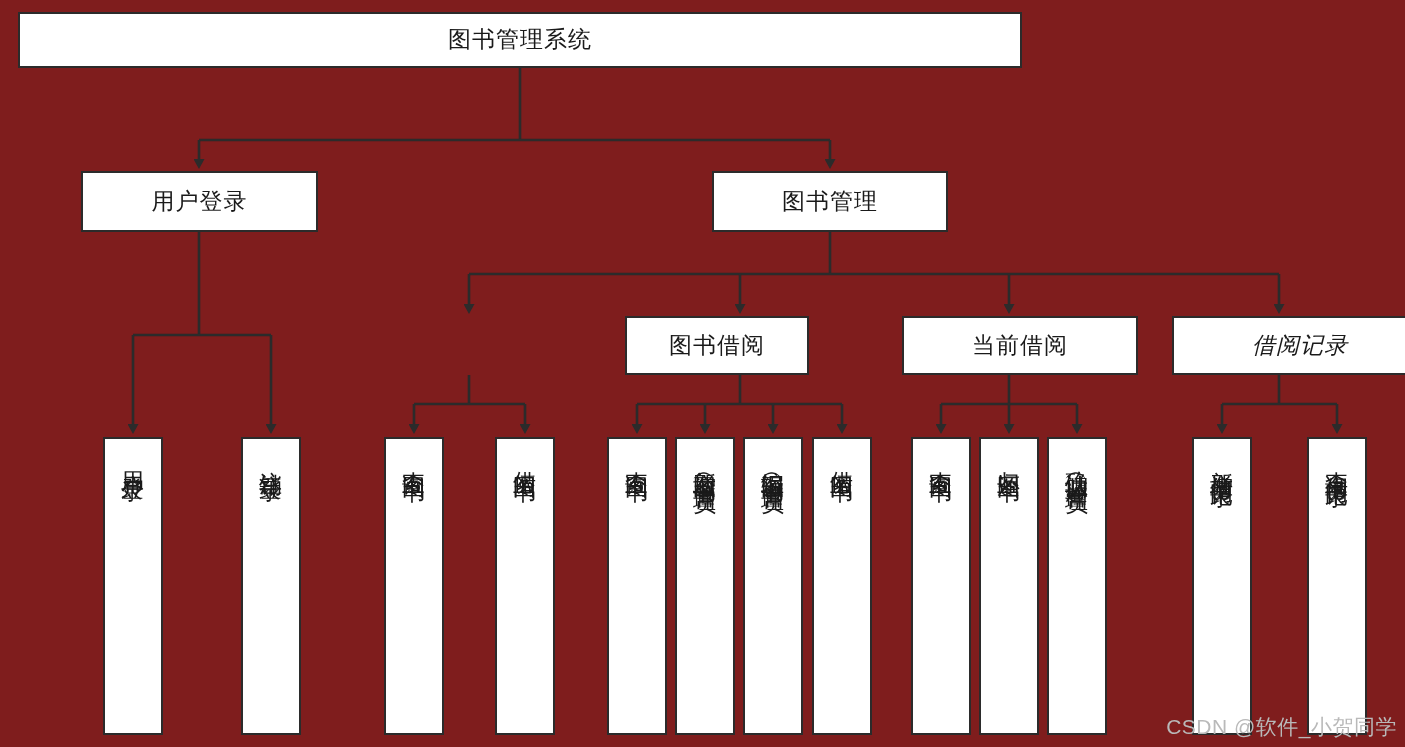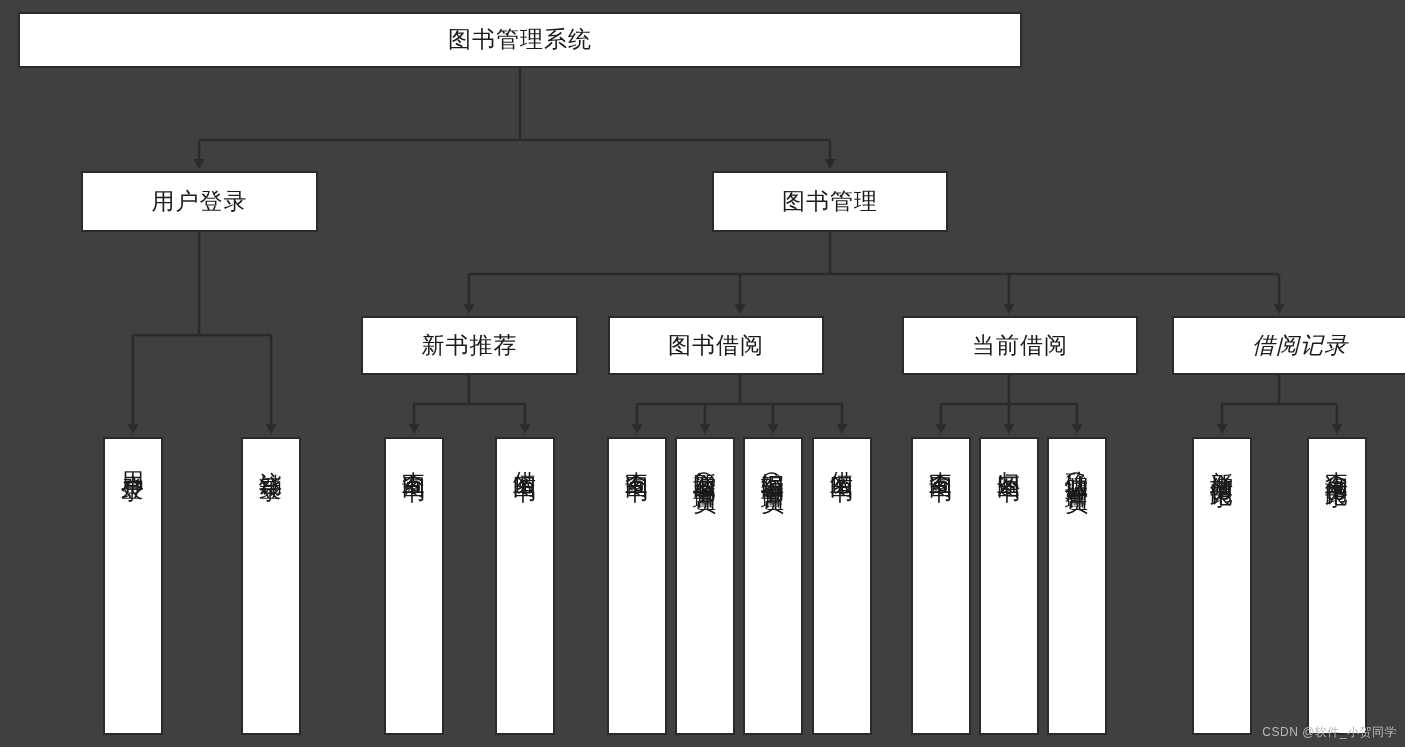--- a/index.html
+++ b/index.html
@@ -7,21 +7,21 @@
     padding: 0;
     background: #ffffff;
   }
   body {
     font-family: "Liberation Sans", "DejaVu Sans", sans-serif;
   }
   #canvas {
     position: relative;
     width: 1405px;
     height: 747px;
-    background: #404040;
+    background: #7f1d1d;
     overflow: hidden;
   }
   svg#wires {
     position: absolute;
     left: 0;
     top: 0;
     width: 1405px;
     height: 747px;
   }
   .node {
@@ -49,21 +49,21 @@
     text-orientation: upright;
     font-size: 23px;
     letter-spacing: 3px;
     line-height: 1.05;
     white-space: normal;
   }
   #watermark {
     position: absolute;
     right: 8px;
     bottom: 6px;
-    font-size: 12px;
+    font-size: 21px;
     color: #b9b9b9;
     letter-spacing: 0.5px;
     white-space: nowrap;
     pointer-events: none;
   }
 </style>
 </head>
 <body>
 
 <div id="canvas">
@@ -122,24 +122,21 @@
     <span class="label">图书管理系统</span>
   </div>
 
   <div class="node" style="left:81px; top:171px; width:237px; height:61px;">
     <span class="label">用户登录</span>
   </div>
   <div class="node" style="left:712px; top:171px; width:236px; height:61px;align-items:center;">
     <span class="label">图书管理</span>
   </div>
 
-  <div class="node" style="left:361px; top:316px; width:217px; height:59px;">
-    <span class="label">新书推荐</span>
-  </div>
-  <div class="node" style="left:608px; top:316px; width:216px; height:59px;">
+  <div class="node" style="left:625px; top:316px; width:184px; height:59px;">
     <span class="label">图书借阅</span>
   </div>
   <div class="node" style="left:902px; top:316px; width:236px; height:59px;">
     <span class="label">当前借阅</span>
   </div>
   <div class="node" style="left:1172px; top:316px; width:256px; height:59px;font-style:italic;">
     <span class="label">借阅记录</span>
   </div>
 
   <div class="node vert" style="left:103px; top:437px; width:60px; height:298px;">

